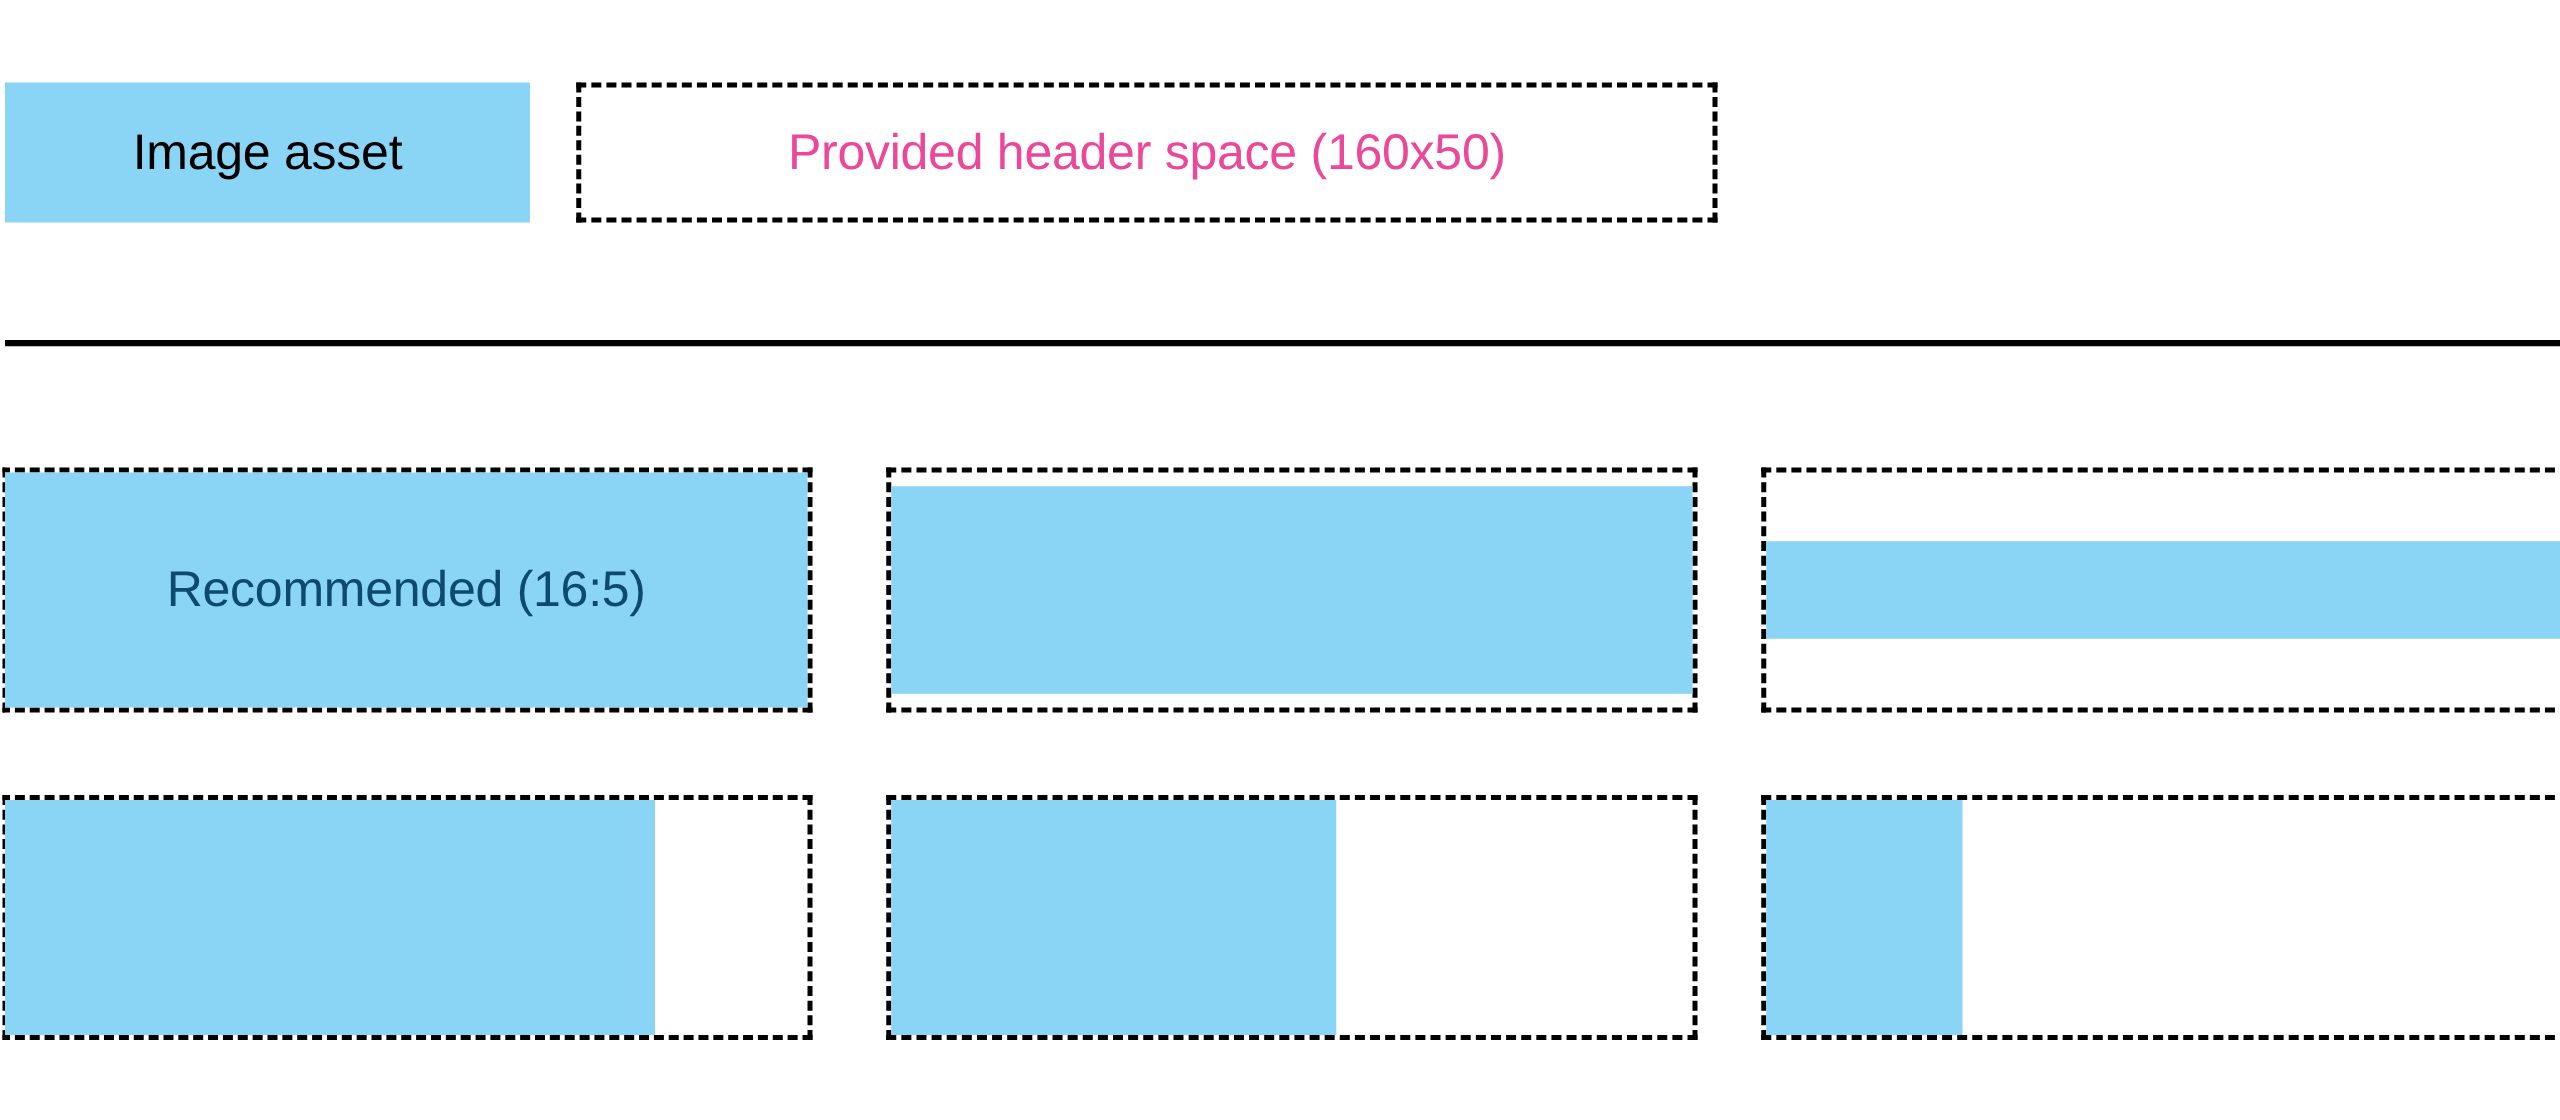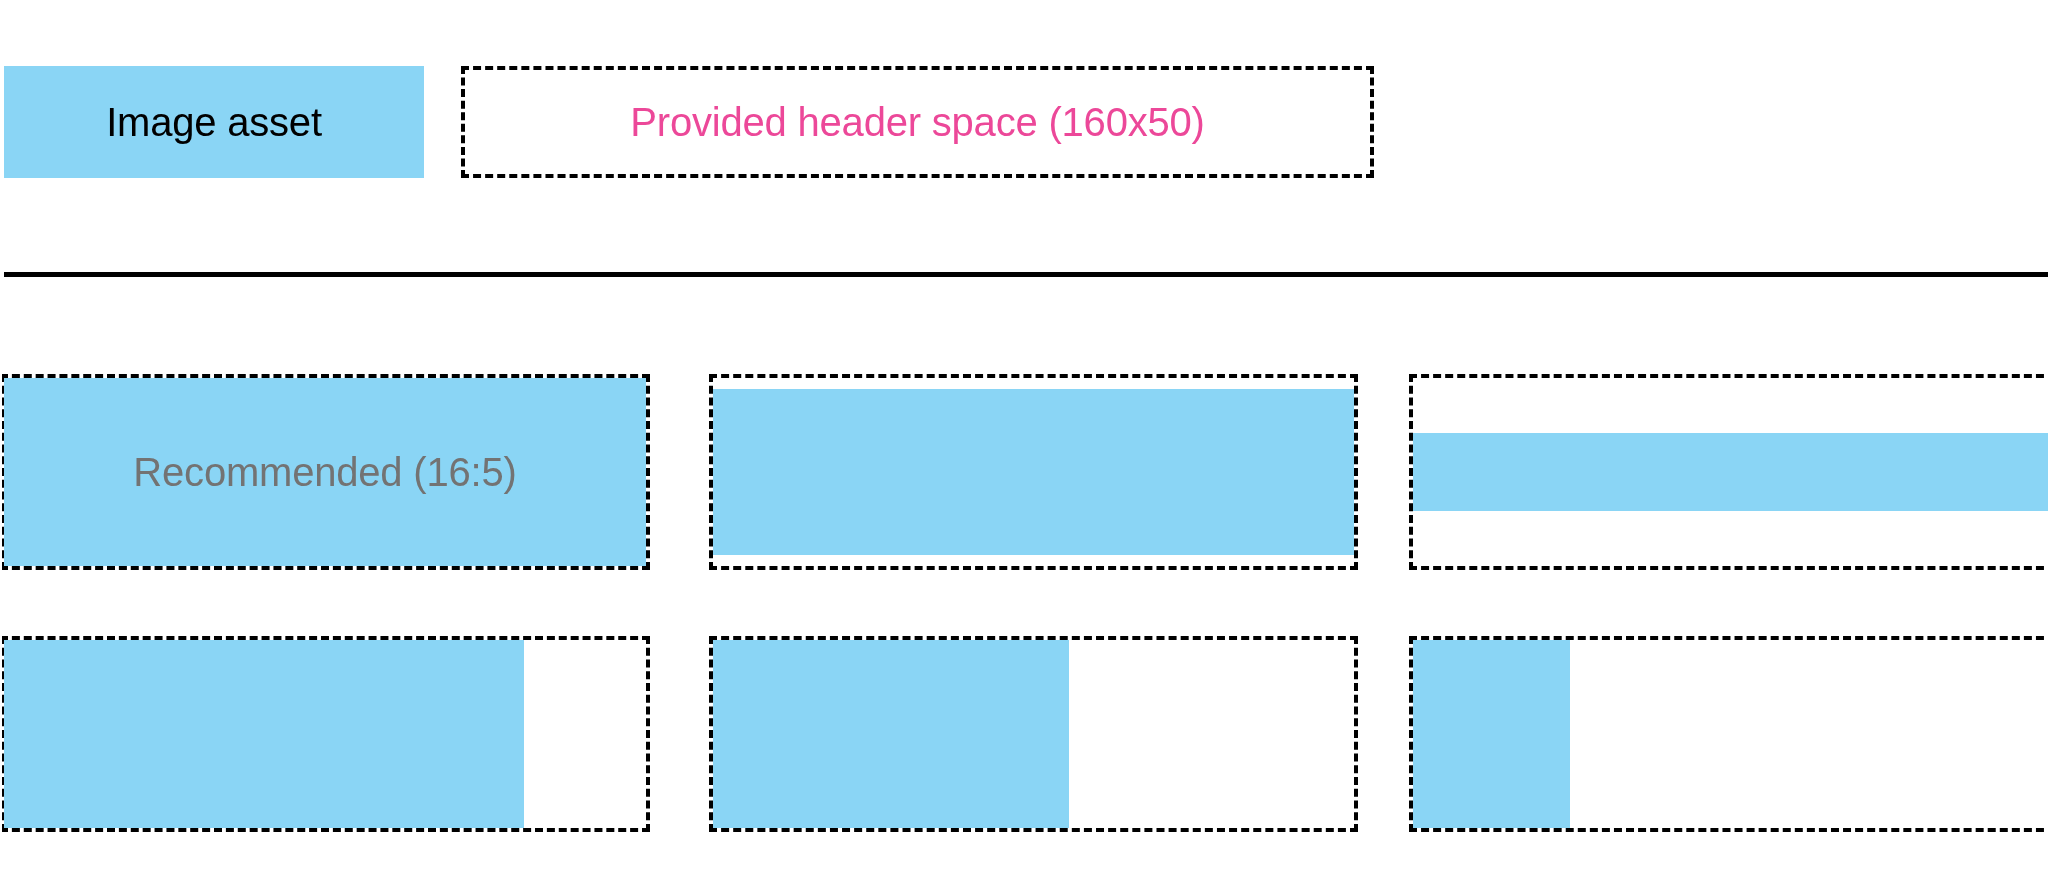--- a/index.html
+++ b/index.html
@@ -95,21 +95,21 @@
   .cell .cap {
     position: absolute;
     left: 0;
     top: 0;
     width: 100%;
     height: 100%;
     display: flex;
     align-items: center;
     justify-content: center;
     font-size: 40px;
-    color: #737373;
+    color: #0c4a6e;
     letter-spacing: -0.2px;
     white-space: nowrap;
     z-index: 2;
   }
 
   
   .r1 { top: 370px; height: 196px; }
   .r1c1 { left: -4px;   width: 650px; }
   .r1c2 { left: 705px;  width: 649px; }
   .r1c3 { left: 1405px; width: 647px; }

